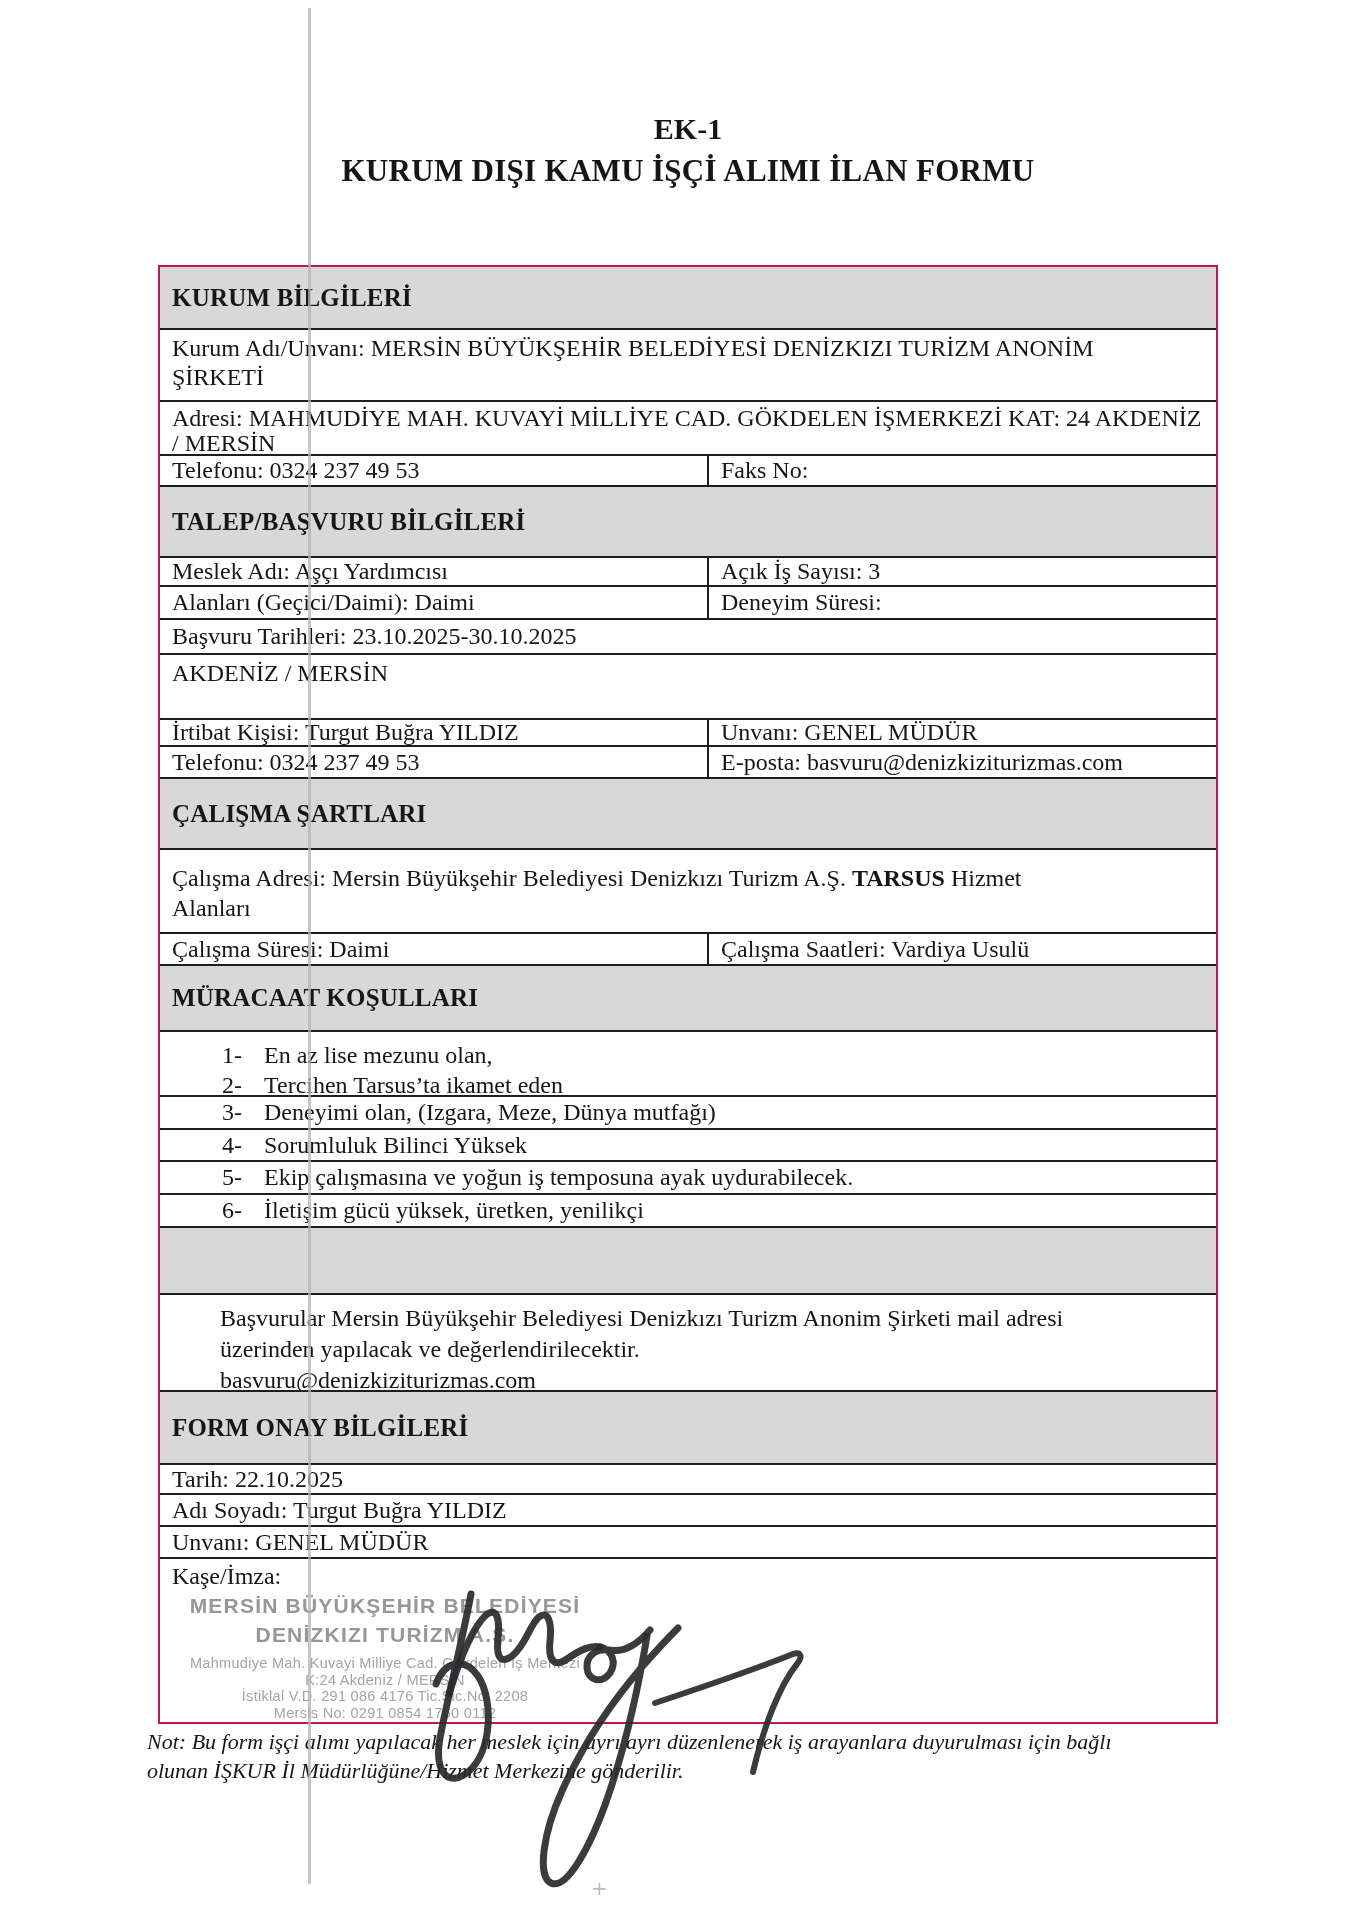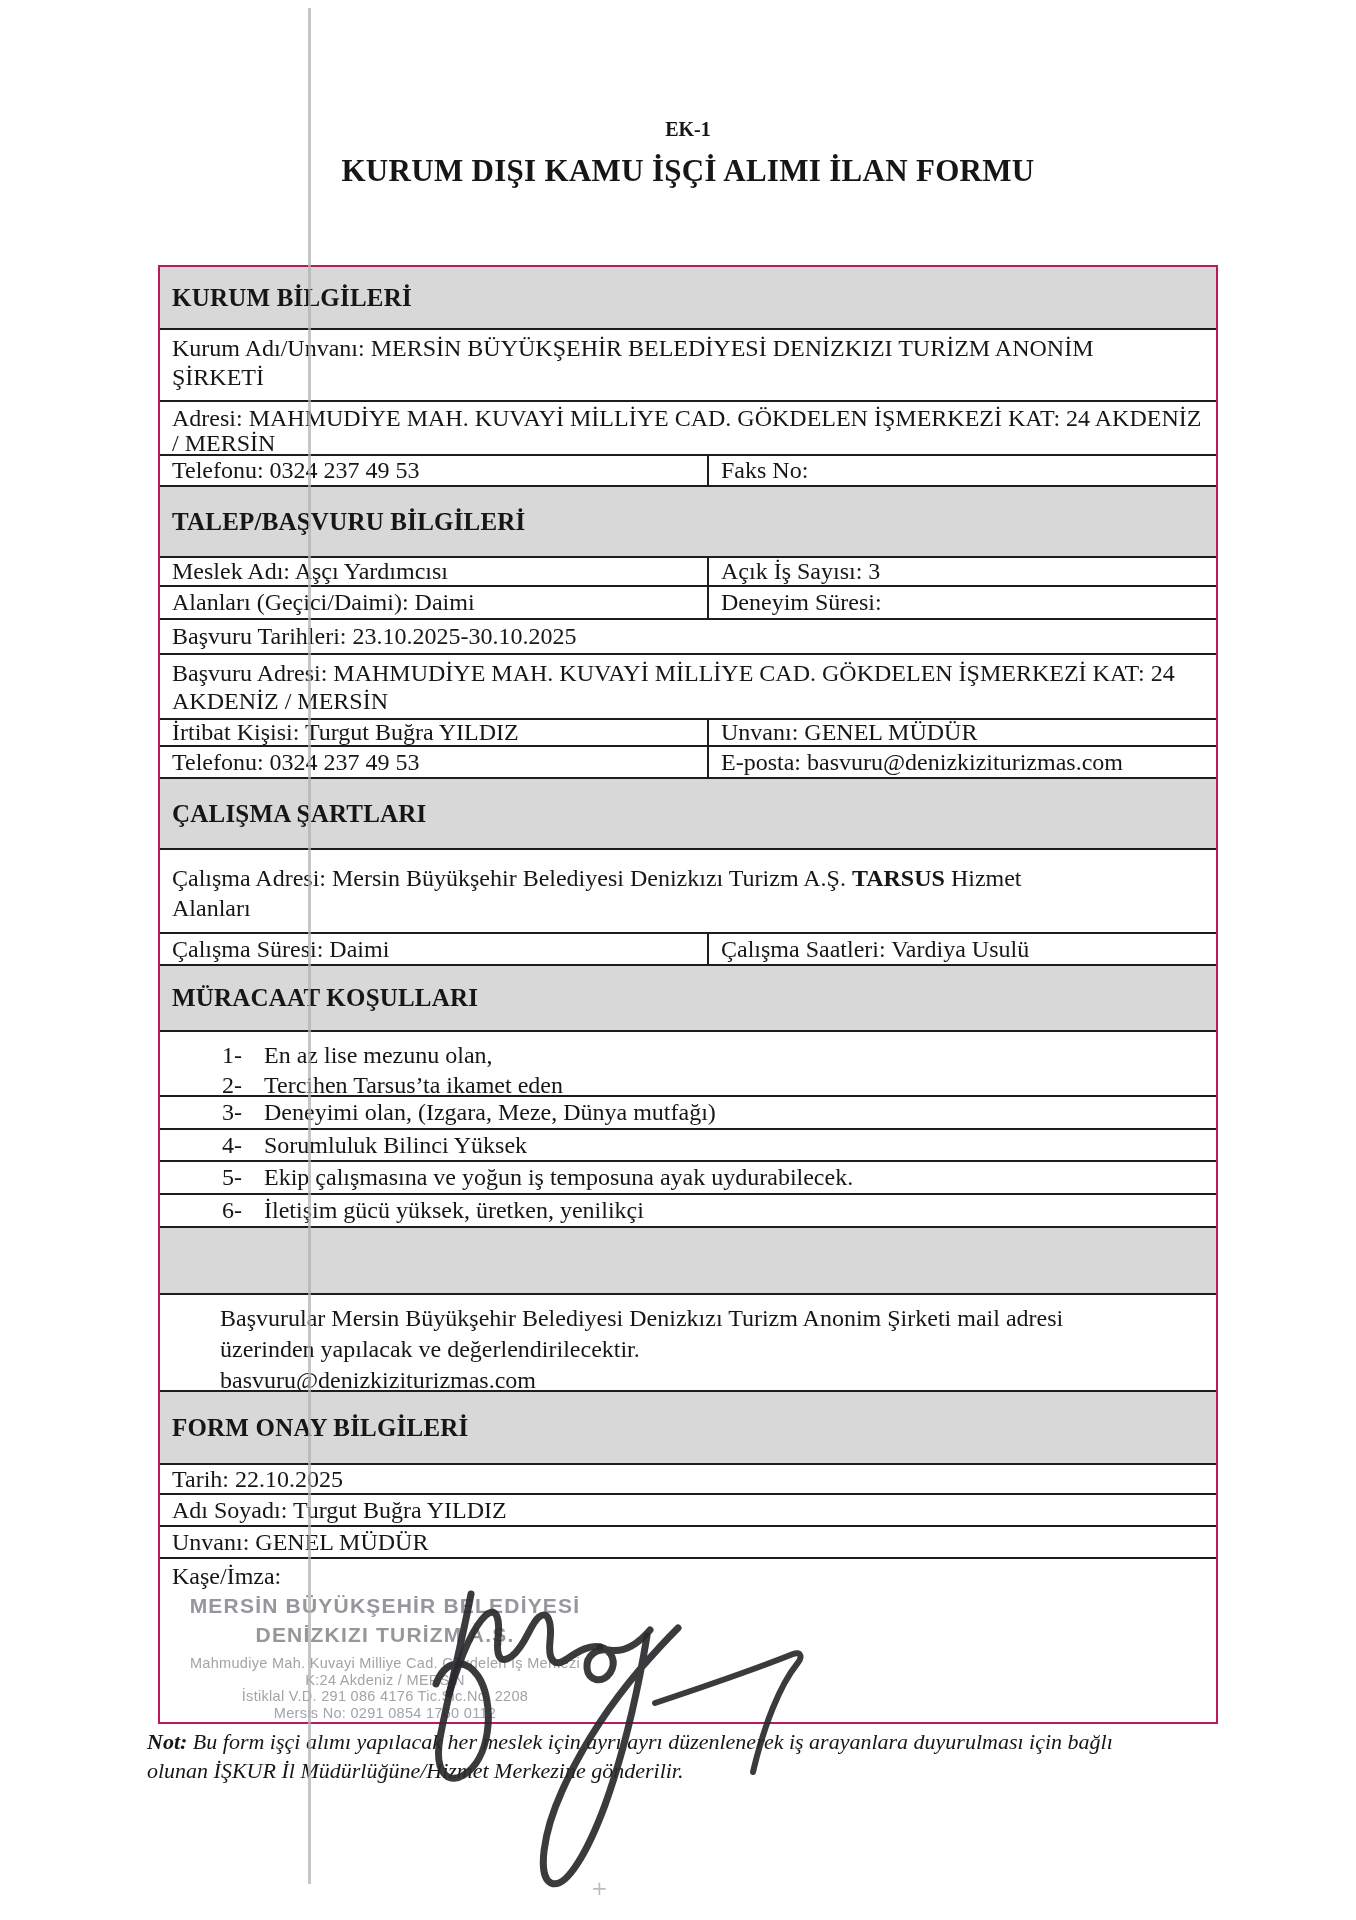--- a/index.html
+++ b/index.html
@@ -1,21 +1,21 @@
 <!DOCTYPE html>
 <html><head>
 <meta charset="utf-8">
 <style>
   html,body{margin:0;padding:0;background:#ffffff;}
   .page{position:relative;width:1356px;height:1920px;background:#ffffff;overflow:hidden;
         font-family:"Liberation Serif","DejaVu Serif",serif;color:#161616;}
 
   
   .titles{position:absolute;left:158px;top:110px;width:1060px;text-align:center;font-weight:bold;}
-  .ek-label{font-size:20px;line-height:38px;}
+  .ek-label{font-size:30px;line-height:38px;}
   .main-title{font-size:31px;line-height:46px;letter-spacing:0.3px;}
 
   
   .doc-table{position:absolute;left:158px;top:265px;width:1060px;border:2px solid #be185d;
              box-sizing:border-box;background:#fff;}
   .tr{display:flex;border-bottom:2px solid #1d1d1d;box-sizing:border-box;overflow:hidden;}
   .tr.last{border-bottom:none;}
   .td{box-sizing:border-box;padding:1px 12px;font-size:24px;display:flex;flex-direction:column;
       justify-content:center;overflow:hidden;}
   .td.full{width:100%;}
@@ -42,21 +42,21 @@
 
   
   .scan-line{position:absolute;left:308px;top:8px;width:3px;height:1876px;background:#b3b3b3;
              opacity:0.75;z-index:4;pointer-events:none;}
   .scan-cross{position:absolute;left:591px;top:1876px;font-size:20px;color:#bdbdbd;z-index:1;
               font-family:"DejaVu Sans",sans-serif;}
 
   
   .note{position:absolute;left:147px;top:1727px;width:1085px;font-style:italic;font-size:22px;
         line-height:29px;z-index:1;}
-  .note .prefix{font-weight:bold;}
+  .note .prefix{font-weight:normal;}
 </style>
 </head>
 <body>
 
 <div class="page">
 
   <div class="titles">
     <div class="ek-label">EK-1</div>
     <div class="main-title">KURUM DIŞI KAMU İŞÇİ ALIMI İLAN FORMU</div>
   </div>
@@ -99,21 +99,20 @@
       <div class="td split-left">Alanları (Geçici/Daimi): Daimi</div>
       <div class="td split-right">Deneyim Süresi:</div>
     </div>
 
     <div class="tr" style="height:35px">
       <div class="td full">Başvuru Tarihleri: 23.10.2025-30.10.2025</div>
     </div>
 
     <div class="tr" style="height:65px">
       <div class="td full top line2" style="line-height:28px">
-        <span class="ln">Başvuru Adresi: MAHMUDİYE MAH. KUVAYİ MİLLİYE CAD. GÖKDELEN İŞMERKEZİ KAT: 24</span>
         <span class="ln">AKDENİZ / MERSİN</span>
       </div>
     </div>
 
     <div class="tr" style="height:27px">
       <div class="td split-left">İrtibat Kişisi: Turgut Buğra YILDIZ</div>
       <div class="td split-right">Unvanı: GENEL MÜDÜR</div>
     </div>
 
     <div class="tr" style="height:32px">

